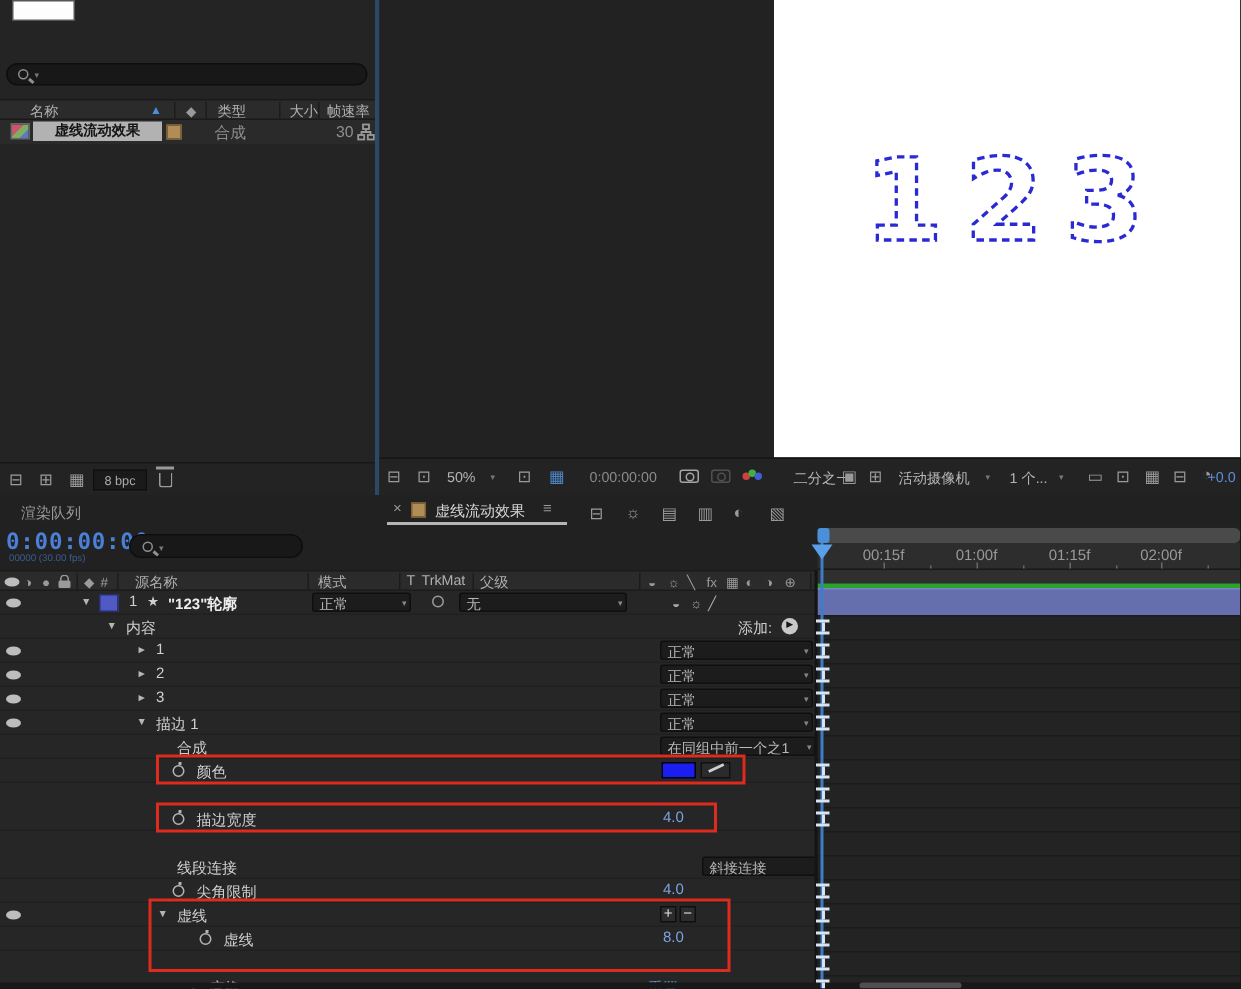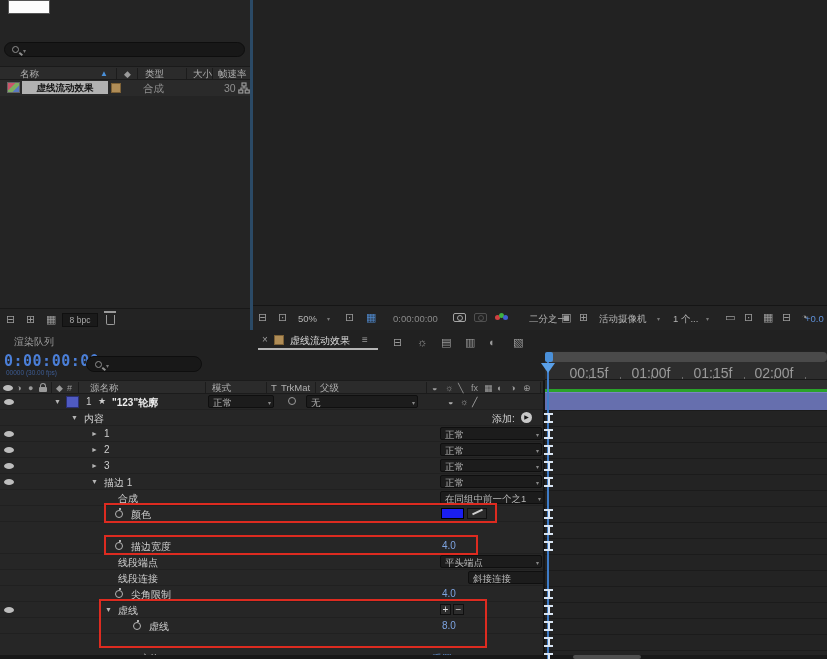--- a/index.html
+++ b/index.html
@@ -68,21 +68,21 @@
   .dropper::before{content:"";position:absolute;left:4px;top:2px;width:11px;height:2px;background:#cfcfcf;transform:rotate(-25deg);}
   .pmbtn{top:2px;width:11px;height:11px;background:#2c2c2c;border:1px solid #0f0f0f;color:#ddd;
          font-size:10px;text-align:center;line-height:10px;}
   .addlbl{top:2px;color:#cfcfcf;font-size:10px;}
   .addbtn{top:2px;width:11px;height:11px;border-radius:50%;background:#c8c8c8;color:#151515;
           font-size:6px;text-align:center;line-height:11px;}
   
   #tracks{left:545px;top:21px;width:282px;height:308px;background:#232323;}
   .workbar{left:0;top:1px;width:282px;height:10px;background:#4a4a4a;border-radius:4px;}
   .ruler{left:0;top:11px;width:282px;height:18px;background:#2d2d2d;border-bottom:1px solid #191919;}
-  .rlbl{top:3px;color:#9a9a9a;font-size:14px;transform:translateX(-50%);}
+  .rlbl{top:3px;color:#9a9a9a;font-size:10px;transform:translateX(-50%);}
   .rtick{bottom:0;width:1px;height:4px;background:#6a6a6a;}
   .greenline{left:0;top:38px;width:282px;height:3px;background:#2aa32a;}
   .purplebar{left:0;top:41px;width:282px;height:18px;background:#666fae;border-top:1px solid #7b84c4;}
   .trksep{left:0;width:282px;height:1px;background:#1b1b1b;}
   .playline{left:2px;top:11px;width:2px;height:297px;background:#3e7cc8;}
   .playhead{left:-4px;top:12px;width:0;height:0;border-left:7px solid transparent;border-right:7px solid transparent;border-top:10px solid #5aa0e8;}
   .wahandle{left:0;top:1px;width:8px;height:10px;background:#4a90d9;border-radius:2px;}
   .mark{width:9px;height:10px;border-top:2px solid #d8e4f2;border-bottom:2px solid #d8e4f2;}
   .mark::before{content:"";position:absolute;left:3.5px;top:0;width:2px;height:6px;background:#d8e4f2;}
   
@@ -134,20 +134,26 @@
       <span class="fico" style="left:26px;">⊞</span>
       <span class="fico" style="left:46px;">▦</span>
       <span class="bpcchip">8 bpc</span>
       <span class="i-trash"></span>
     </div>
   </div>
 
   <div id="vdivider" class="abs"></div>
 
   <div id="viewer" class="abs">
+    <div class="canvas">
+      <svg style="position:absolute;left:52px;top:86px;" width="250" height="100">
+        <text x="8" y="74" style="font-family:'DejaVu Sans',sans-serif;font-weight:800;font-size:76px;letter-spacing:14px;
+                 fill:none;stroke:#2a2ad4;stroke-width:2.2;stroke-dasharray:5 3.5;">123</text>
+      </svg>
+    </div>
     <div class="vbar">
       <span class="vico" style="left:5px;">⊟</span>
       <span class="vico" style="left:25px;">⊡</span>
       <span class="vtxt" style="left:45px;">50%</span>
       <span class="mini-caret" style="left:74px;top:9px;">▾</span>
       <span class="vico" style="left:92px;">⊡</span>
       <span class="vico" style="left:113px;color:#4e86c8;">▦</span>
       <span class="vtxt" style="left:140px;color:#8a8a8a;">0:00:00:00</span>
       <span class="i-cam" style="left:200px;top:7px;"></span>
       <span class="i-cam" style="left:221px;top:7px;opacity:.35;"></span>
@@ -302,27 +308,20 @@
           <span class="watch" style="left: 115px;"></span>
           <span class="rlabel" style="left: 131px;">颜色</span>
           <span class="csw"></span>
           <span class="dropper"></span>
         </div>
         <div class="trow" style="top: 144px;">
           <span class="watch" style="left: 115px;"></span>
           <span class="rlabel" style="left: 131px;">描边宽度</span>
           <span class="bval" style="left: 442px;">4.0</span>
         </div>
-        <div class="trow" style="top: 160px;">
-          <span class="rlabel" style="left: 118px;">线段端点</span>
-          <span class="dd" style="left: 440px; width: 102px;">
-            <span class="ddtxt">平头端点</span>
-            <span class="ddcaret">▾</span>
-          </span>
-        </div>
         <div class="trow" style="top: 176px;">
           <span class="rlabel" style="left: 118px;">线段连接</span>
           <span class="dd" style="left: 440px; width: 102px; margin-left: 28px;">
             <span class="ddtxt">斜接连接</span>
             <span class="ddcaret">▾</span>
           </span>
         </div>
         <div class="trow" style="top: 192px;">
           <span class="watch" style="left: 115px;"></span>
           <span class="rlabel" style="left: 131px;">尖角限制</span>

